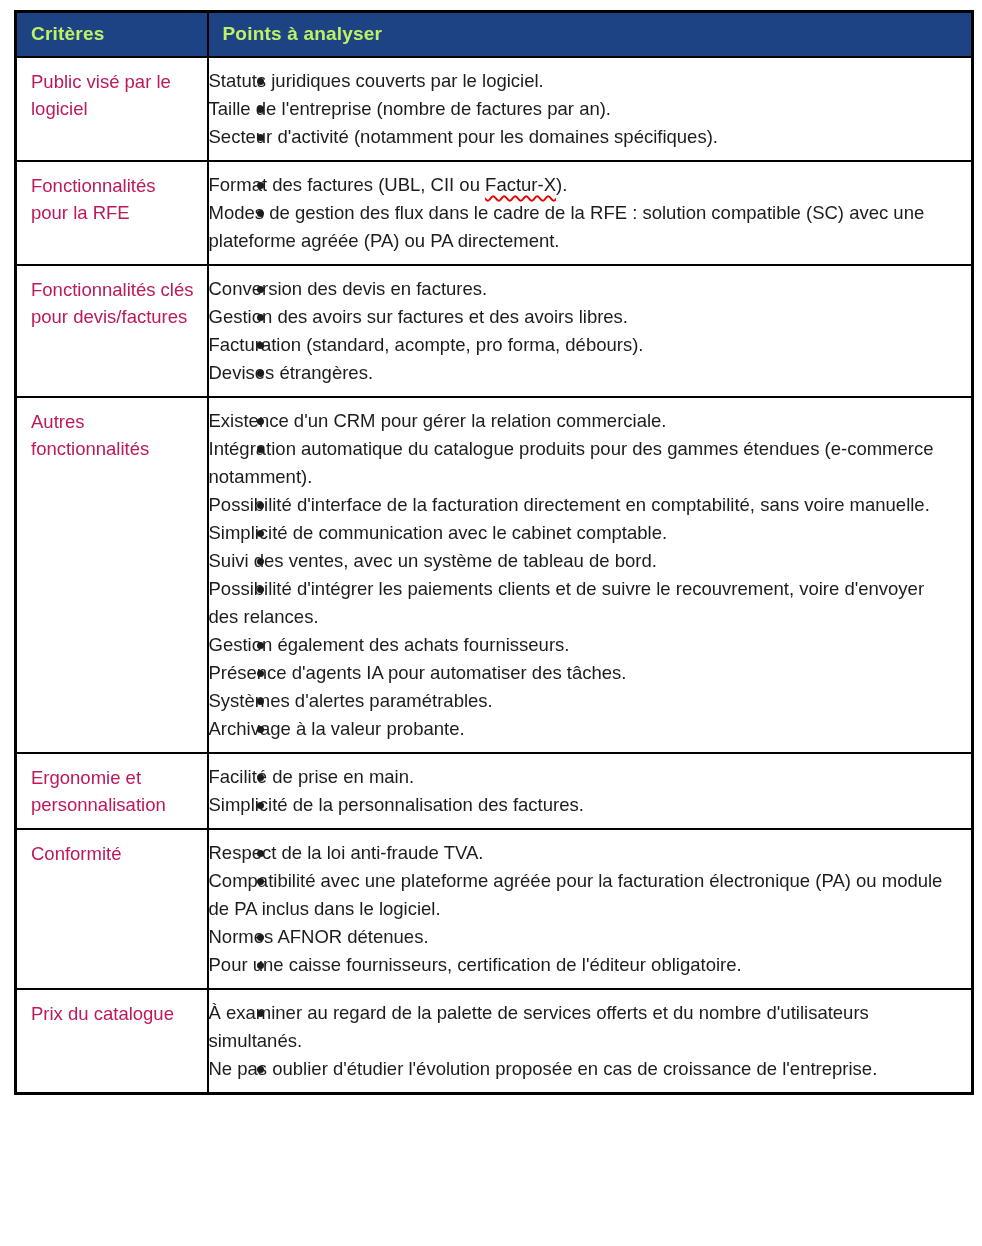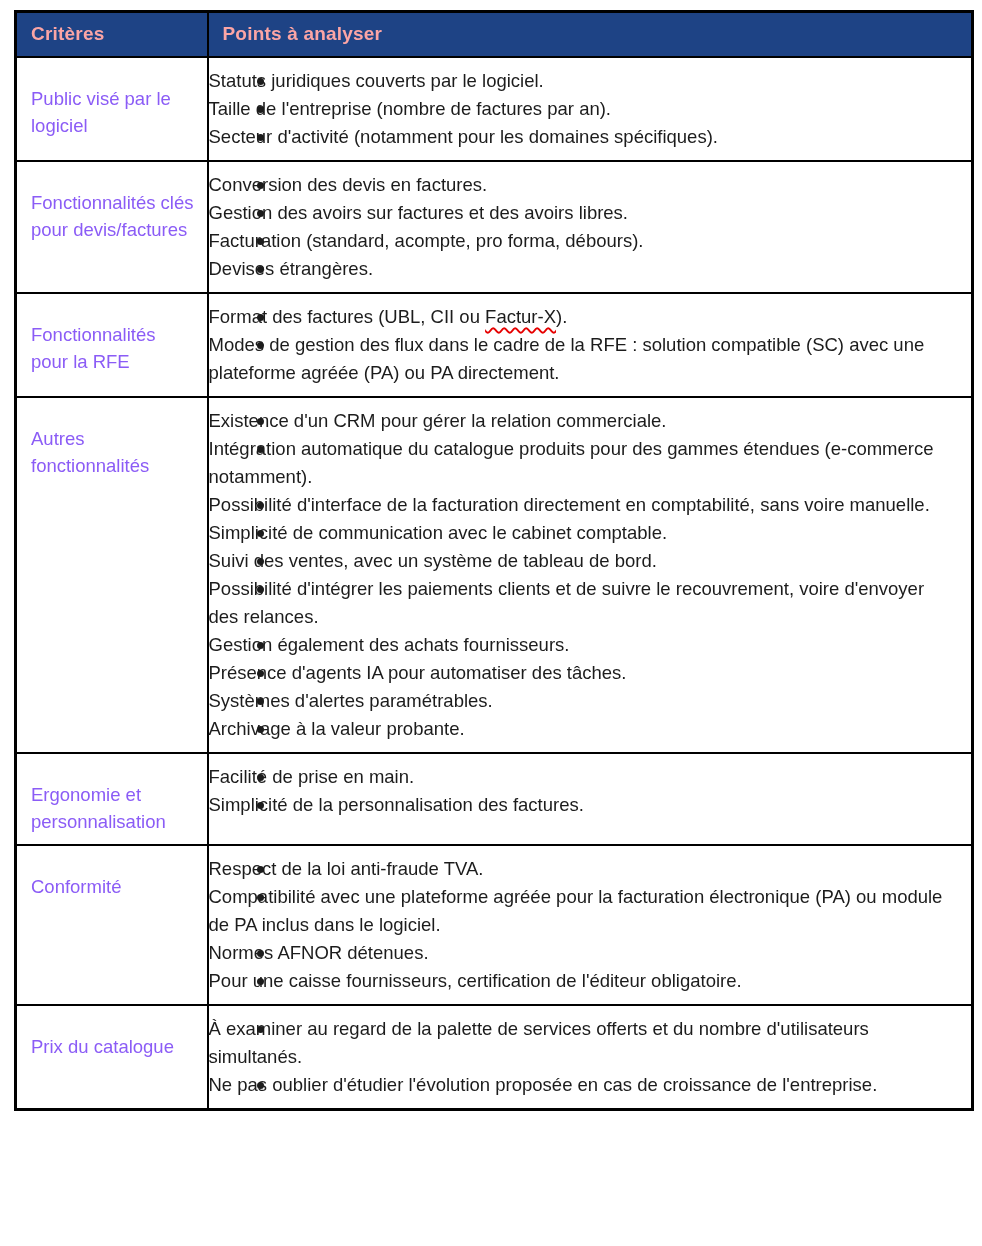--- a/index.html
+++ b/index.html
@@ -24,32 +24,32 @@
     table-layout: fixed;
     border: 3px solid #000000;
   }
   table.criteria th,
   table.criteria td {
     border: 2px solid #000000;
     vertical-align: top;
   }
   th.header-cell {
     background: #1e4385;
-    color: #fca5a5;
+    color: #bef264;
     font-size: 19px;
     font-weight: bold;
     text-align: left;
     padding: 10px 14px 11px 14px;
     letter-spacing: 0.2px;
   }
   td.crit-cell {
-    padding: 27px 10px 9px 14px;
+    padding: 10px 10px 9px 14px;
     font-size: 18.5px;
     line-height: 27px;
-    color: #8b5cf6;
+    color: #be185d;
   }
   td.points-cell {
     padding: 9px 0 9px 0;
   }
   ul.points-list {
     margin: 0;
     padding: 0;
     list-style: none;
   }
   ul.points-list li {
@@ -98,36 +98,36 @@
           <td class="crit-cell">Public visé par le logiciel</td>
           <td class="points-cell">
             <ul class="points-list">
               <li>Statuts juridiques couverts par le logiciel.</li>
               <li>Taille de l'entreprise (nombre de factures par an).</li>
               <li>Secteur d'activité (notamment pour les domaines spécifiques).</li>
             </ul>
           </td>
         </tr>
         <tr>
+          <td class="crit-cell">Fonctionnalités pour la RFE</td>
+          <td class="points-cell">
+            <ul class="points-list">
+              <li>Format des factures (UBL, CII ou <span class="misspelled">Factur-X</span>).</li>
+              <li>Modes de gestion des flux dans le cadre de la RFE : solution compatible (SC) avec une plateforme agréée (PA) ou PA directement.</li>
+            </ul>
+          </td>
+        </tr>
+        <tr>
           <td class="crit-cell">Fonctionnalités clés pour devis/factures</td>
           <td class="points-cell">
             <ul class="points-list">
               <li>Conversion des devis en factures.</li>
               <li>Gestion des avoirs sur factures et des avoirs libres.</li>
               <li>Facturation (standard, acompte, pro forma, débours).</li>
               <li>Devises étrangères.</li>
-            </ul>
-          </td>
-        </tr>
-        <tr>
-          <td class="crit-cell">Fonctionnalités pour la RFE</td>
-          <td class="points-cell">
-            <ul class="points-list">
-              <li>Format des factures (UBL, CII ou <span class="misspelled">Factur-X</span>).</li>
-              <li>Modes de gestion des flux dans le cadre de la RFE : solution compatible (SC) avec une plateforme agréée (PA) ou PA directement.</li>
             </ul>
           </td>
         </tr>
         <tr>
           <td class="crit-cell">Autres fonctionnalités</td>
           <td class="points-cell">
             <ul class="points-list">
               <li>Existence d'un CRM pour gérer la relation commerciale.</li>
               <li>Intégration automatique du catalogue produits pour des gammes étendues (e-commerce notamment).</li>
               <li>Possibilité d'interface de la facturation directement en comptabilité, sans voire manuelle.</li>

